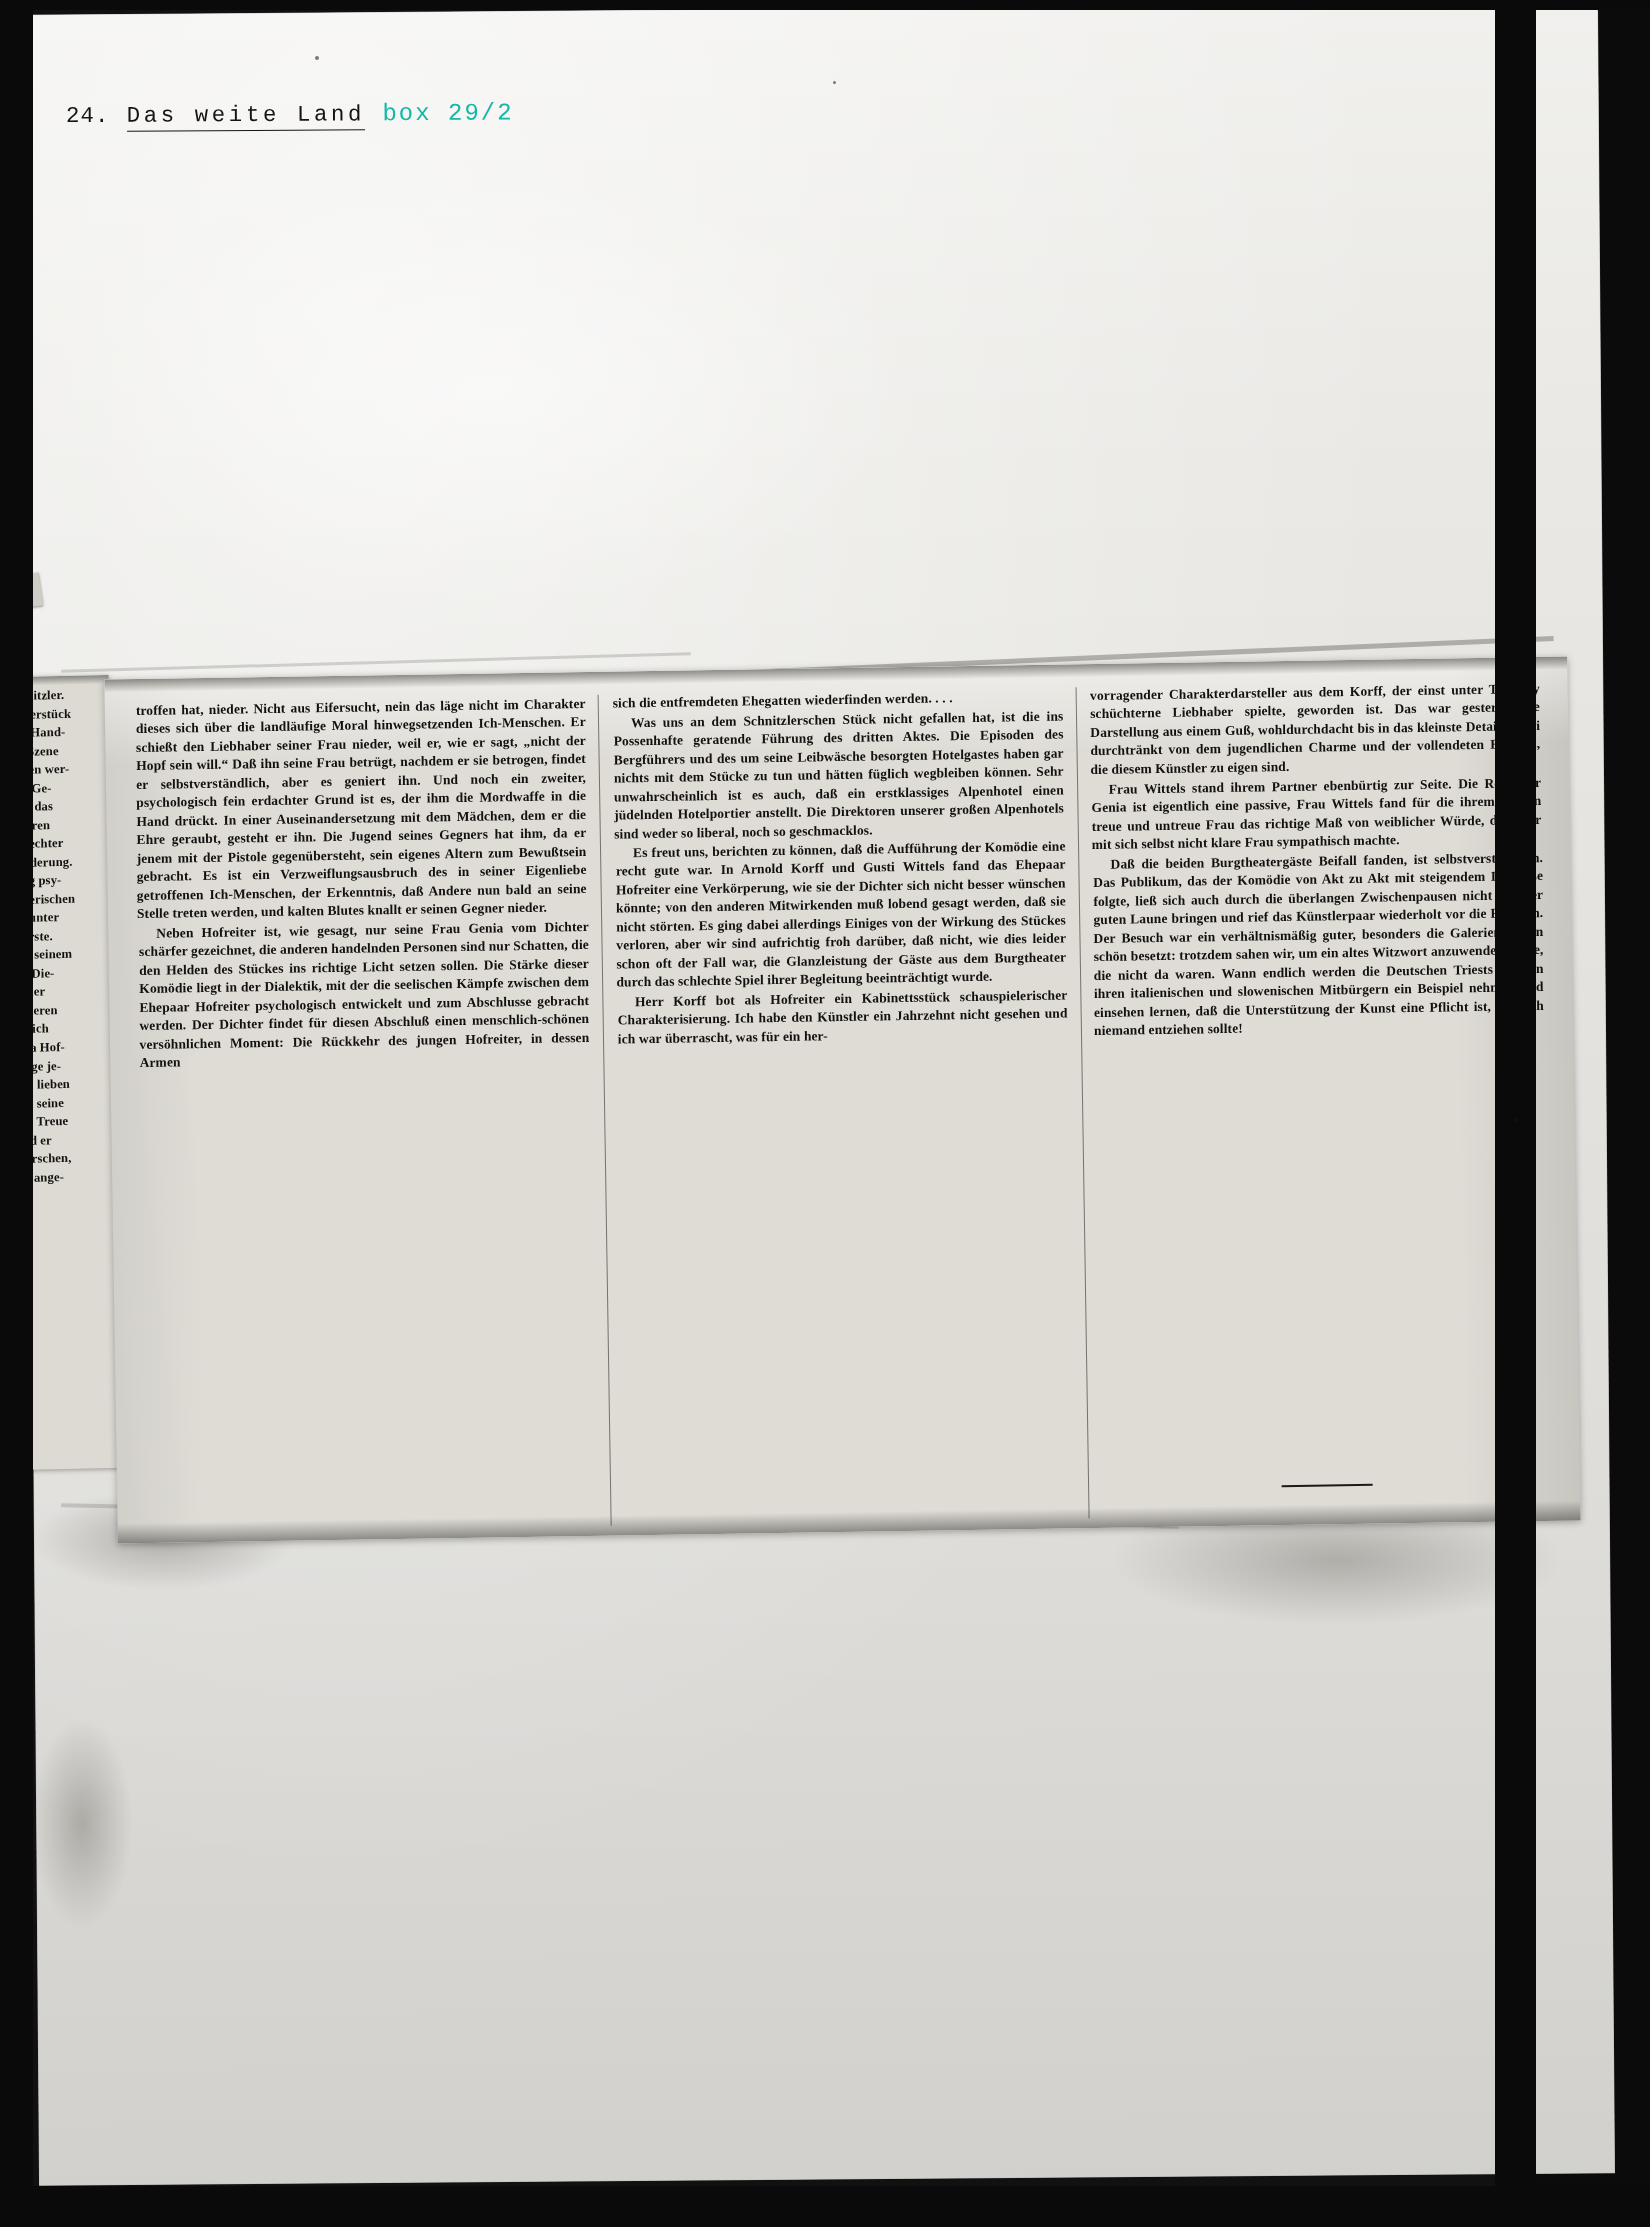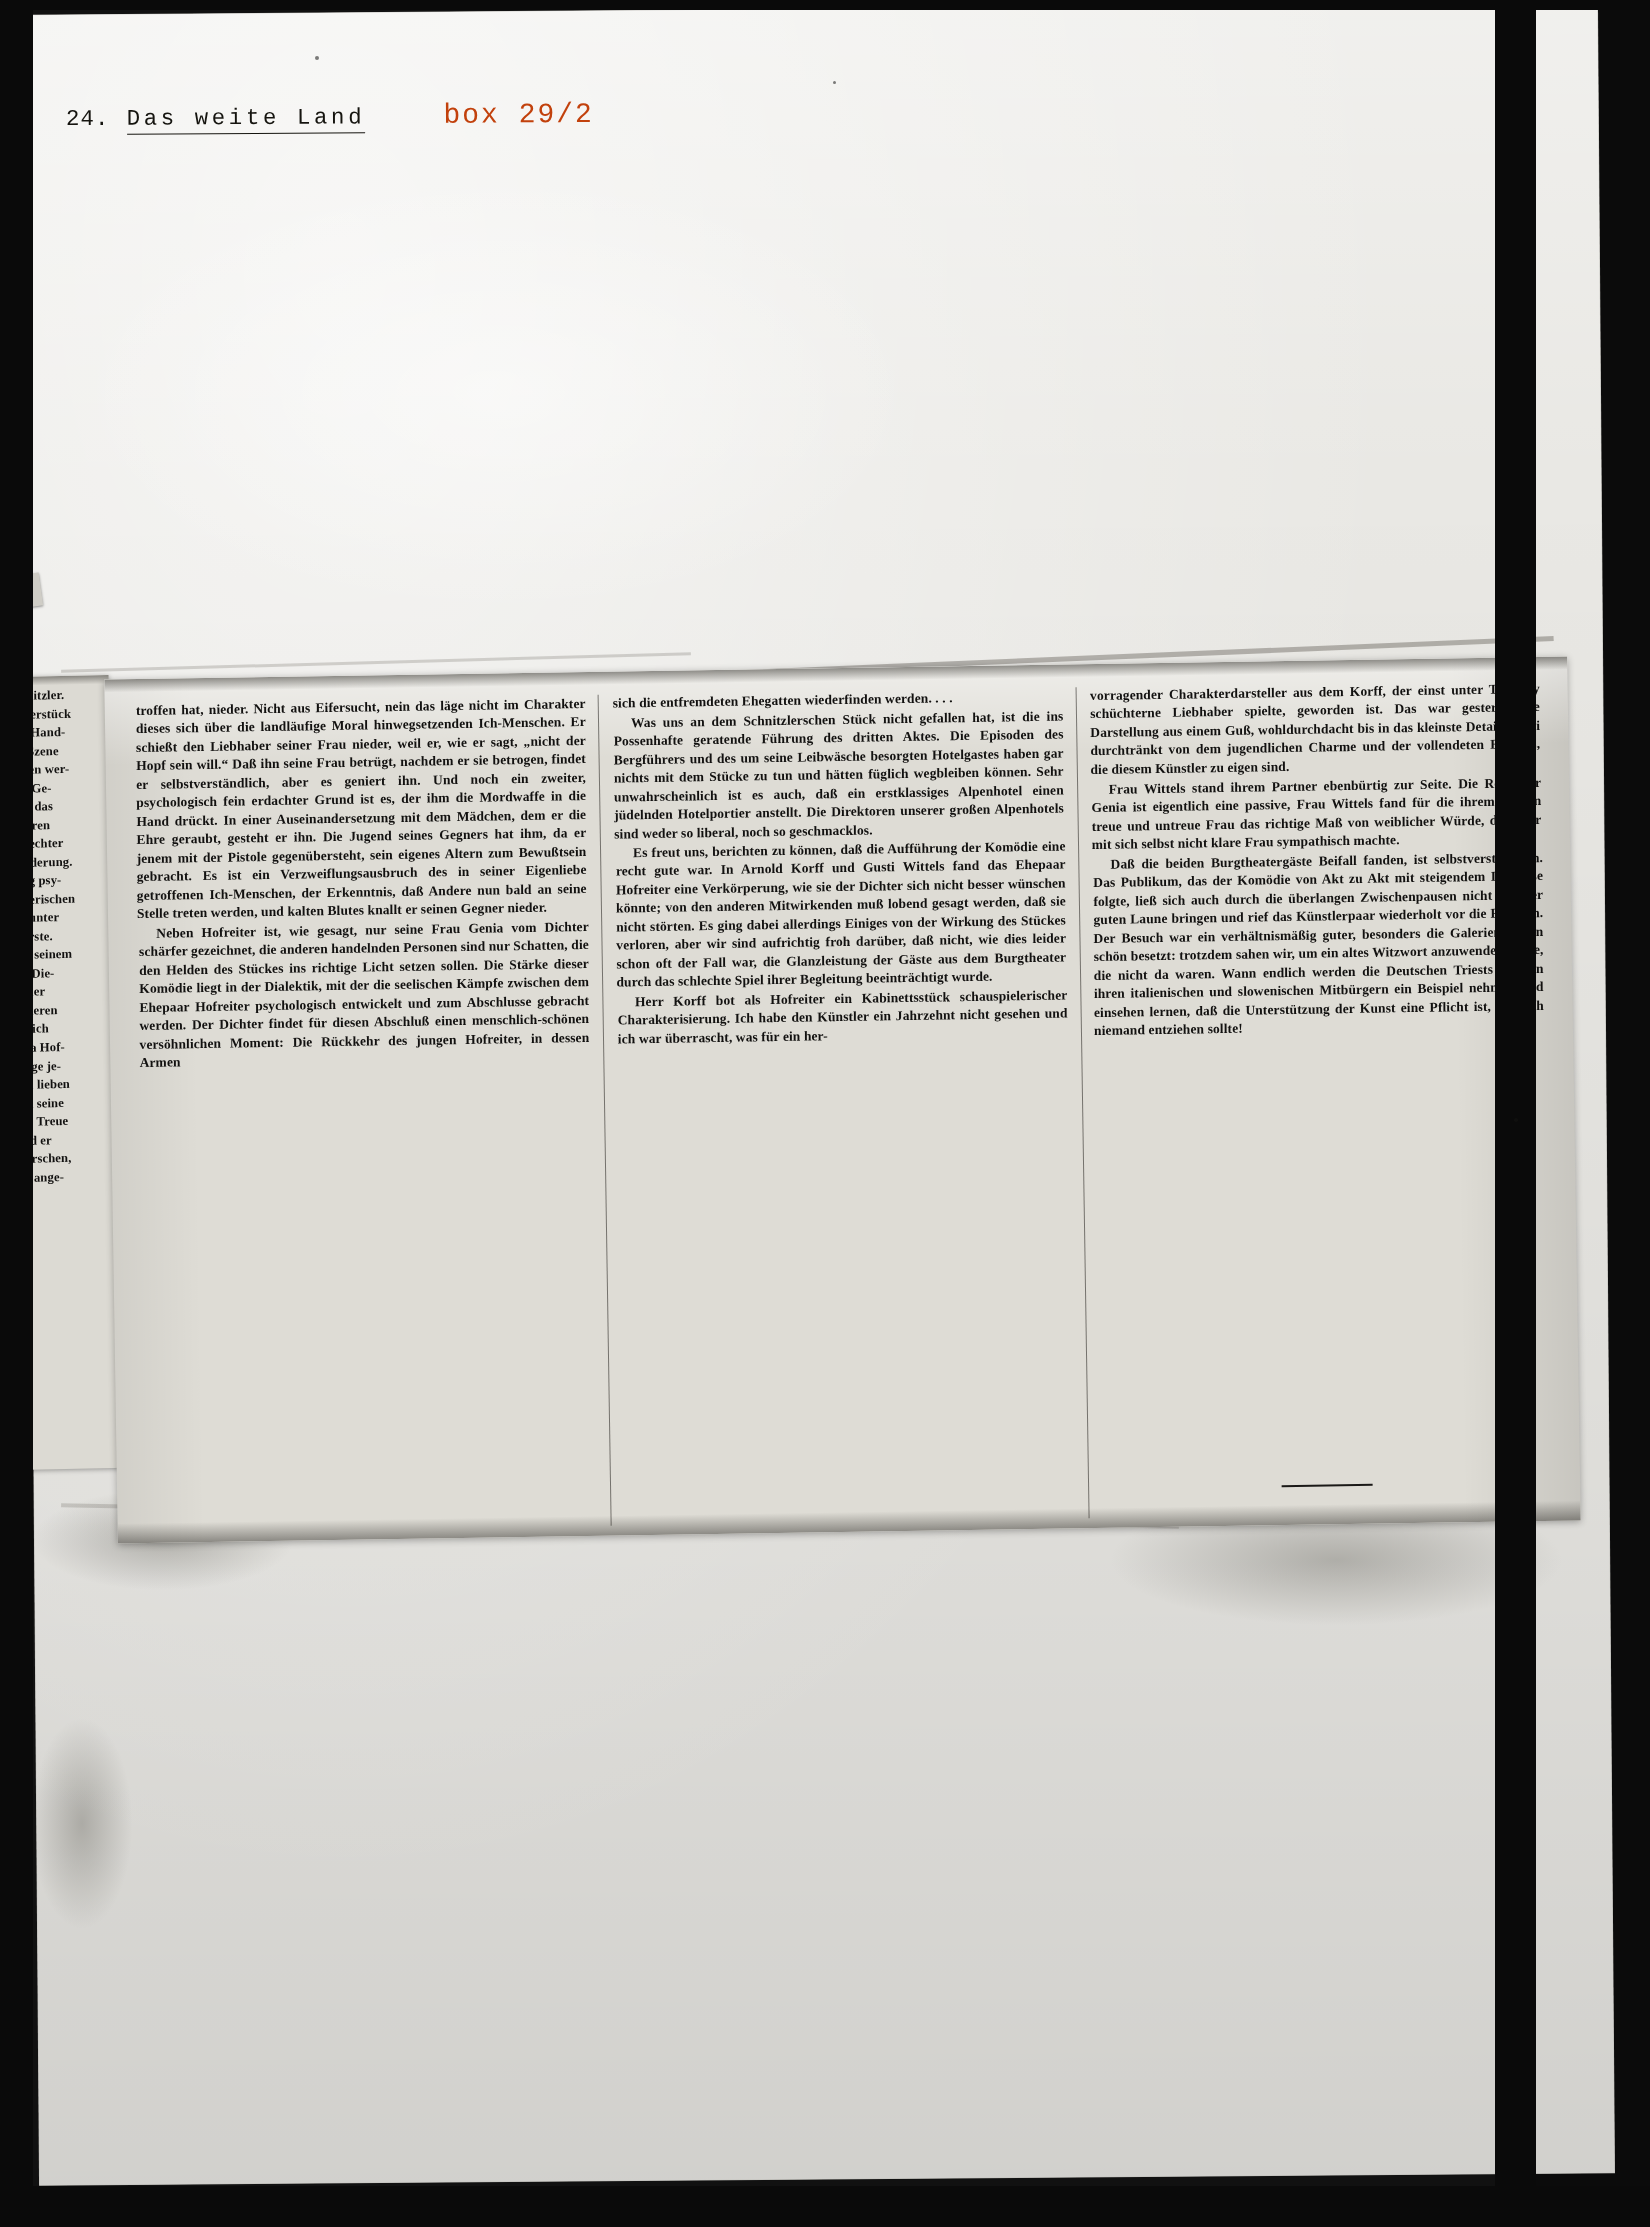--- a/index.html
+++ b/index.html
@@ -74,24 +74,23 @@
   .hdr-title {
     font-family: "Liberation Mono", monospace;
     font-size: 22.4px;
     letter-spacing: 3.6px;
     color: #15140f;
     border-bottom: 1.5px solid #15140f;
     padding-bottom: 2px;
   }
   .hdr-box {
     font-family: "Liberation Mono", monospace;
-    font-size: 28px;
+    font-size: 24px;
     letter-spacing: 2px;
-    color: #c2410c;
-    margin-left: 61px;
+    color: #14b8a6;
   }
 
   
   .clipping {
     position: absolute;
     left: 111px;
     top: 668px;
     width: 1463px;
     height: 864px;
     transform: rotate(-0.9deg);

